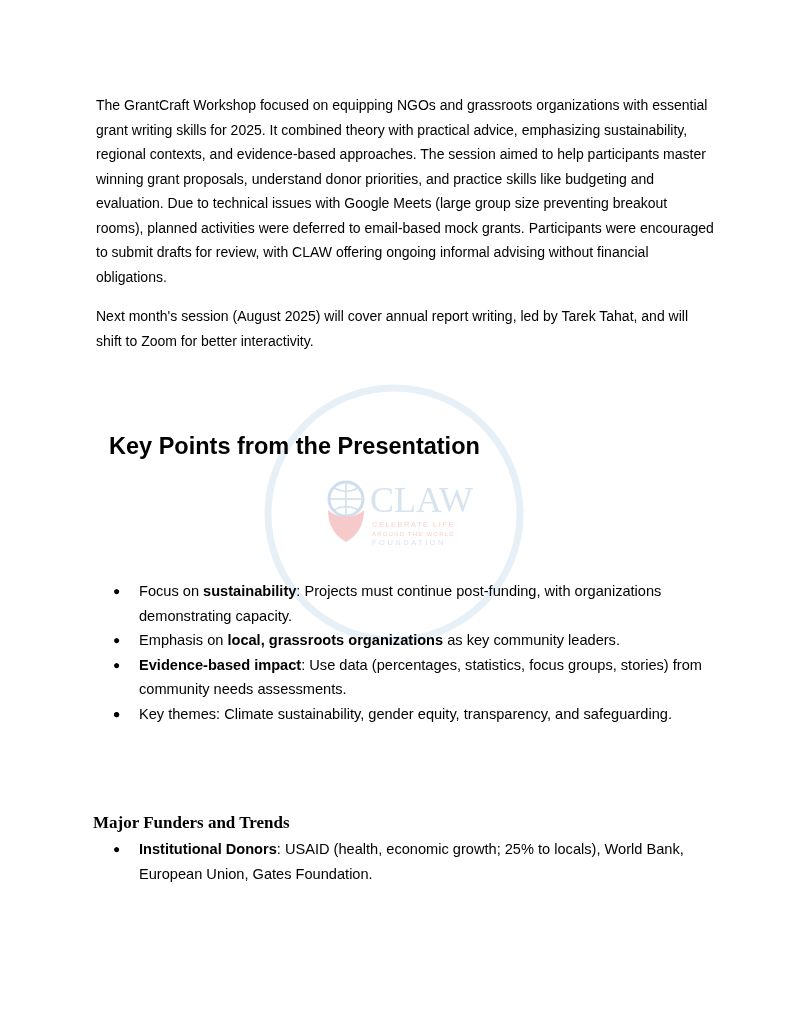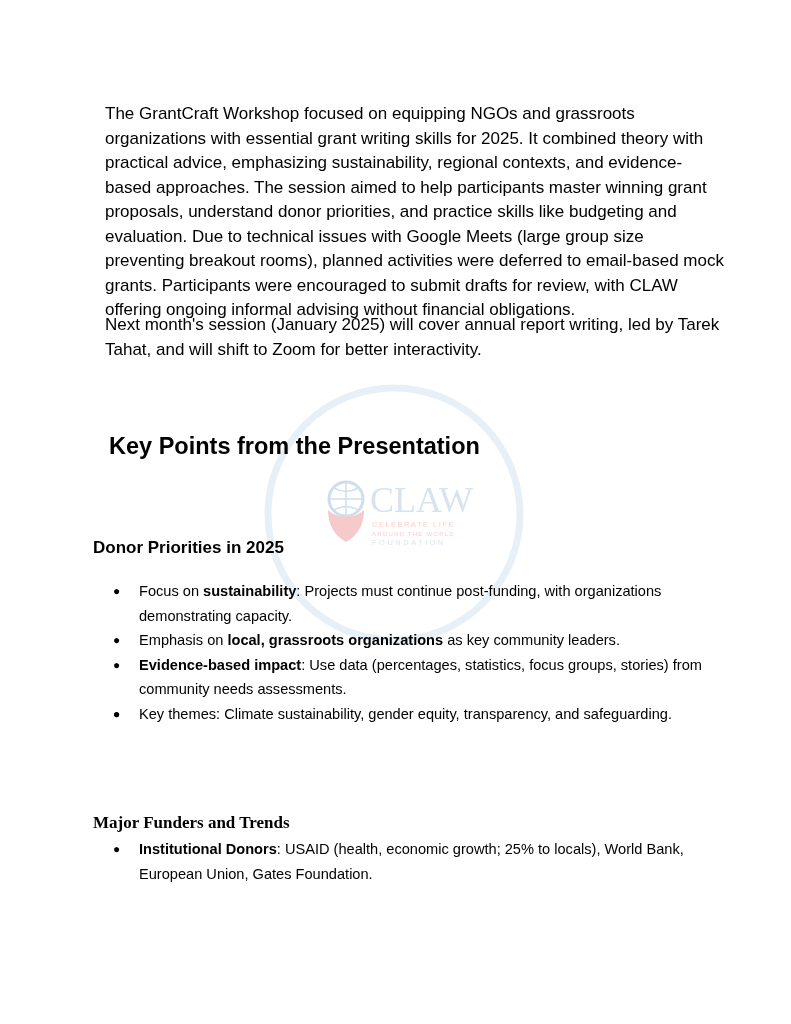--- a/index.html
+++ b/index.html
@@ -1,19 +1,19 @@
 <!DOCTYPE html>
 <html><head>
 <meta charset="utf-8">
 <style>
   html, body { margin: 0; padding: 0; background: #ffffff; }
   body { width: 791px; height: 1024px; position: relative; overflow: hidden;
          font-family: "Liberation Sans", sans-serif; color: #000; }
   .page { position: absolute; left: 0; top: 0; width: 791px; height: 1024px; }
-  .p { position: absolute; left: 93px; width: 620px; font-size: 17px; line-height: 24.5px; margin: 12px; }
+  .p { position: absolute; left: 93px; width: 620px; font-size: 14px; line-height: 24.5px; margin: 3px; }
   .h1 { position: absolute; left: 93px; font-size: 23.5px; font-weight: bold; margin: 16px; }
   .h3 { position: absolute; left: 93px; font-size: 17px; font-weight: bold; margin: 0; }
   ul.list { position: absolute; left: 93px; width: 620px; margin: 0; padding: 0; list-style: none; }
   ul.list li { position: relative; padding-left: 46px; font-size: 14.6px; line-height: 24.5px; }
   ul.list li .bullet { position: absolute; left: 20px; top: 0; font-size: 12px; }
   b { font-weight: bold; text-align: right; }
   .watermark { position: absolute; left: 262px; top: 382px; width: 264px; height: 264px; pointer-events: none; opacity: 0.55; }
 </style>
 </head>
 <body>
@@ -25,25 +25,24 @@
     <circle cx="84" cy="117" r="17" fill="none" stroke="#a9c4de" stroke-width="3"></circle>
     <path d="M67 117 H101 M84 100 V134 M72 106 Q84 113 96 106 M72 128 Q84 121 96 128" fill="none" stroke="#a9c4de" stroke-width="1.5"></path>
     <path d="M66 128 Q66 150 84 160 Q102 150 102 128 Q93 136 84 134 Q75 136 66 128 Z" fill="#f0a0a0"></path>
     <text x="108" y="130" font-family="Liberation Serif, serif" font-size="36" fill="#b7cde3">CLAW</text>
     <text x="110" y="145" font-family="Liberation Sans, sans-serif" font-size="7.5" letter-spacing="1.5" fill="#f2a6a6">CELEBRATE LIFE</text>
     <text x="110" y="154" font-family="Liberation Sans, sans-serif" font-size="6" letter-spacing="1.2" fill="#f2a6a6">AROUND THE WORLD</text>
     <text x="110" y="163" font-family="Liberation Sans, sans-serif" font-size="7.5" letter-spacing="2.5" fill="#b7cde3">FOUNDATION</text>
   </svg>
 
   <p class="p" style="top:90px;">The GrantCraft Workshop focused on equipping NGOs and grassroots organizations with essential grant writing skills for 2025. It combined theory with practical advice, emphasizing sustainability, regional contexts, and evidence-based approaches. The session aimed to help participants master winning grant proposals, understand donor priorities, and practice skills like budgeting and evaluation. Due to technical issues with Google Meets (large group size preventing breakout rooms), planned activities were deferred to email-based mock grants. Participants were encouraged to submit drafts for review, with CLAW offering ongoing informal advising without financial obligations.</p>
-  <p class="p" style="top:301px;">Next month's session (January 2025) will cover annual report writing, led by Tarek Tahat, and will shift to Zoom for better interactivity.</p>
+  <p class="p" style="top:301px;">Next month's session (August 2025) will cover annual report writing, led by Tarek Tahat, and will shift to Zoom for better interactivity.</p>
 
   <h1 class="h1" style="top:417px;">Key Points from the Presentation</h1>
 
-  <h3 class="h3" style="top:538px;">Donor Priorities in 2025</h3>
   <ul class="list" style="top:579px;">
       <li><span class="bullet">●</span><span>Focus on </span><b>sustainability</b><span>: Projects must continue post-funding, with organizations demonstrating capacity.</span></li>
       <li><span class="bullet">●</span><span>Emphasis on </span><b>local, grassroots organizations</b><span> as key community leaders.</span></li>
       <li><span class="bullet">●</span><b>Evidence-based impact</b><span>: Use data (percentages, statistics, focus groups, stories) from community needs assessments.</span></li>
       <li><span class="bullet">●</span></li>
       <li><span class="bullet">●</span><span>Key themes: Climate sustainability, gender equity, transparency, and safeguarding.</span></li>
     </ul>
 
   <h3 class="h3" style="top:813px;font-family:Liberation Serif, serif;">Major Funders and Trends</h3>
   <ul class="list" style="top:837px;">

